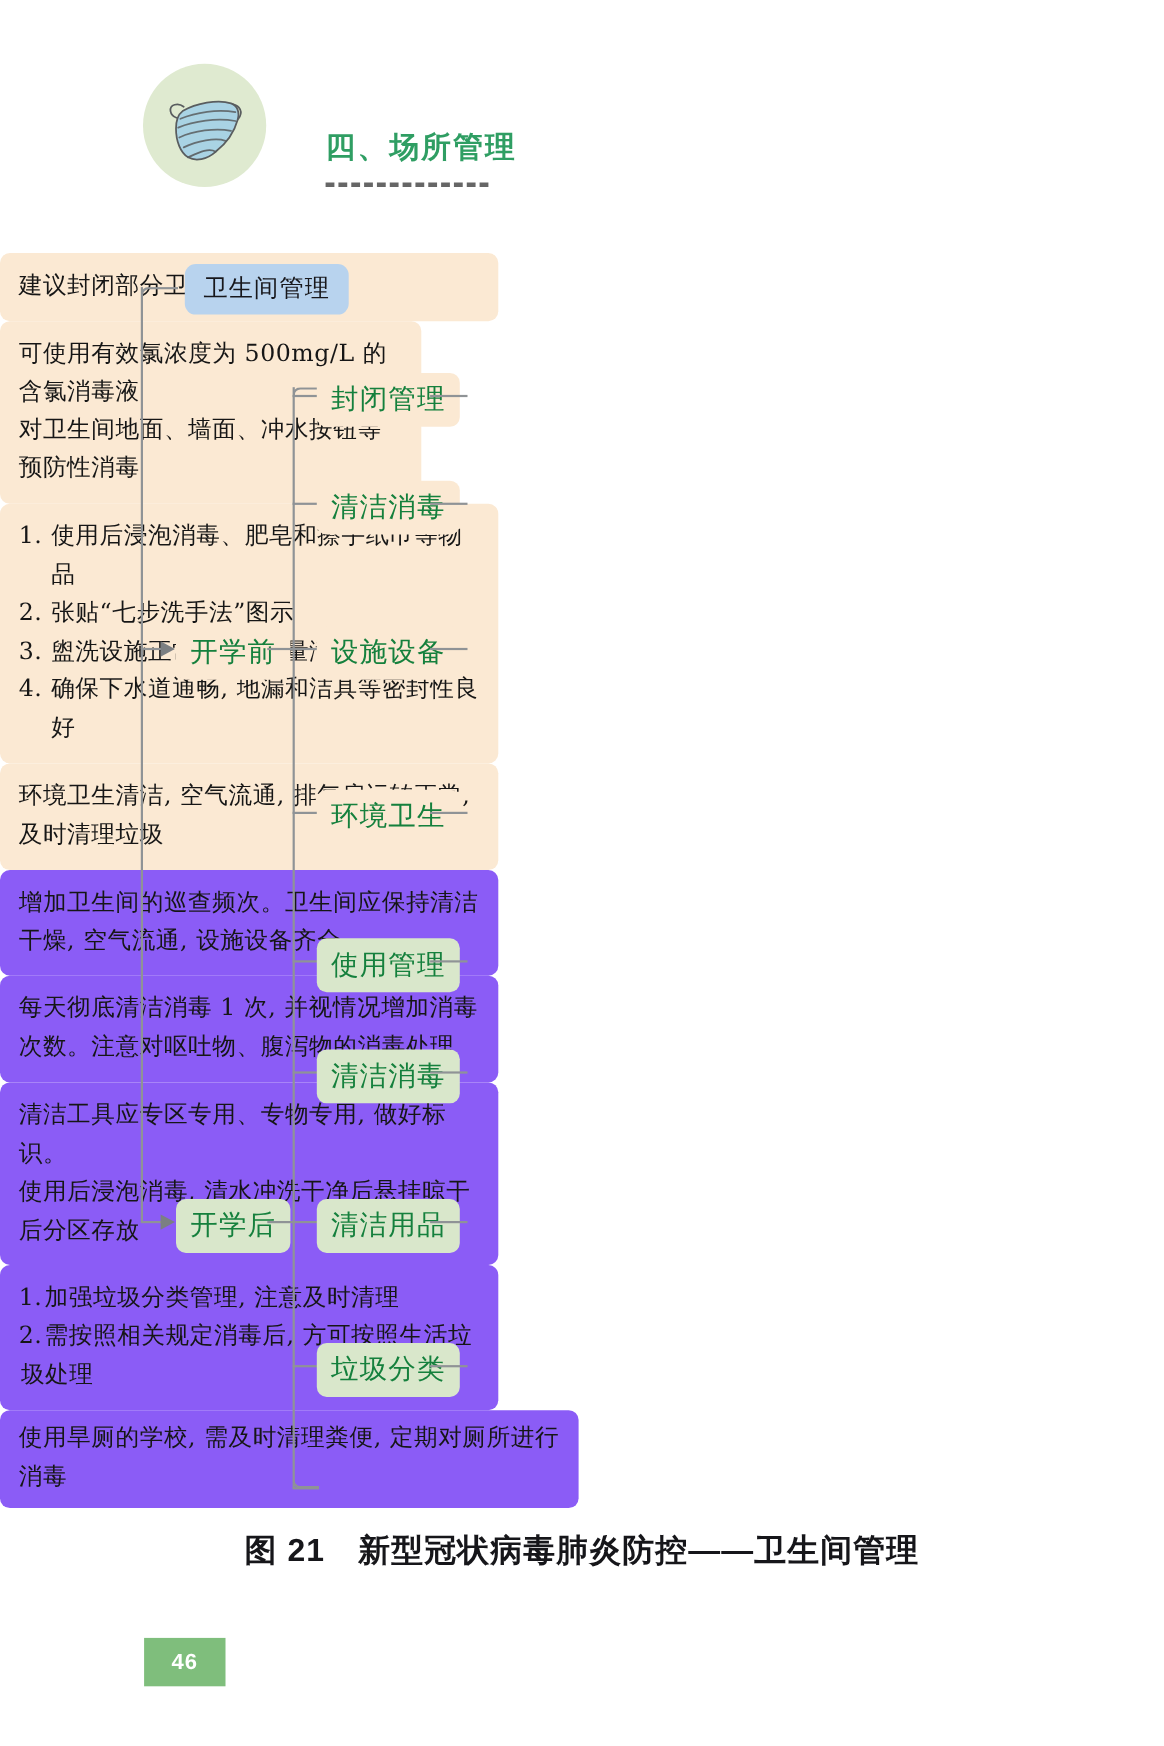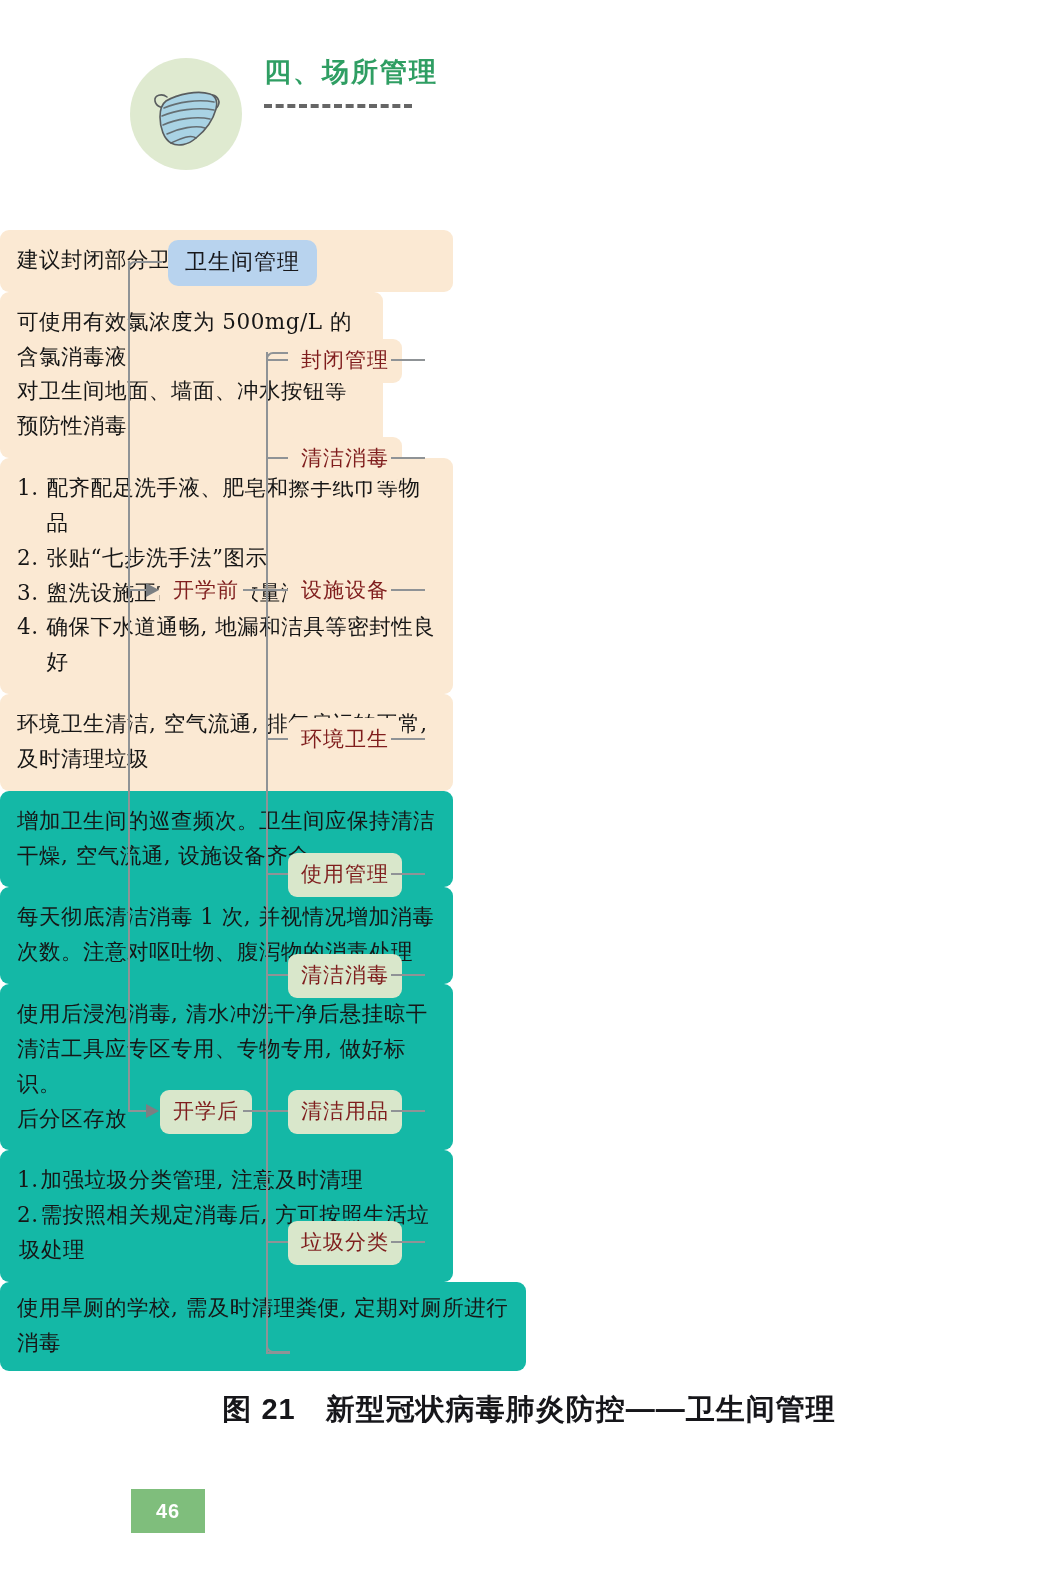--- a/index.html
+++ b/index.html
@@ -4,42 +4,42 @@
 <style>
   html,body{margin:0;padding:0;}
   body{
     width:1058px;height:1587px;background:#ffffff;
     font-family:"Liberation Sans","DejaVu Sans",sans-serif;
     position:relative;overflow:hidden;
   }
   .page{position:relative;width:1058px;height:1587px;}
 
   
-  .header{position:absolute;left:130px;top:58px;display:flex;align-items:flex-start;}
+  .header{position:absolute;left:130px;top:58px;display:flex;align-items:flex-end;gap:32px;}
   .mask-badge{width:112px;height:112px;border-radius:50%;background:#dfead0;
     display:flex;align-items:center;justify-content:center;flex:0 0 auto;}
   .header-text{margin-left:22px;display:flex;flex-direction:column;justify-content:center;}
   .sec-title{font-size:27px;font-weight:bold;color:#2f9e63;letter-spacing:2px;
     font-family:"Liberation Sans","DejaVu Sans",sans-serif;line-height:1.1;}
   .dash-rule{margin-top:16px;width:148px;height:0;border-top:4px dashed #4c4c4c;opacity:.85;}
 
   
   .diagram{position:absolute;left:0;top:230px;width:1058px;height:1140px;}
   .node{position:absolute;box-sizing:border-box;border-radius:9px;
     display:flex;align-items:center;}
   .node-root{background:#b8d3ee;border-radius:10px;
     font-family:"Liberation Sans","DejaVu Sans",sans-serif;
     font-size:22px;color:#17171b;padding:7px 17px 9px;letter-spacing:1px;}
   .lbl{background:#fbe9d3;border-radius:9px;font-family:Liberation Serif, serif;
-    font-size:21px;color:#7f1d1d;padding:7px 13px 9px;letter-spacing:1px;white-space:nowrap;}
+    font-size:25px;color:#15803d;padding:7px 13px 9px;letter-spacing:1px;white-space:nowrap;}
   .lbl.green{background:#d9e7cb;}
   .box{background:#fbe9d3;border-radius:9px;font-family:"DejaVu Serif","Liberation Serif",serif;
     font-size:21.5px;color:#161616;padding:13px 16px 14px 17px;line-height:1.62;
     letter-spacing:.5px;box-sizing:border-box;}
-  .box.green{background:#14b8a6;}
+  .box.green{background:#8b5cf6;}
   .box ol{margin:0;padding:0;list-style:none;}
   .box ol li{display:flex;}
   .box ol li .num{flex:0 0 auto;margin-right:8px;font-family:"DejaVu Serif","Liberation Serif",serif;}
   .box ol li.tight .num{margin-right:2px;}
   .box .ln{display:block;}
 
   
   .vline{position:absolute;width:2px;background:#8f9396;}
   .hline{position:absolute;height:2px;background:#8f9396;}
   .arrow{position:absolute;width:0;height:0;
@@ -133,21 +133,21 @@
 
     <div class="hline" style="left:266px;top:359px;width:24px;"></div>
     <div class="node lbl" style="left:288px;top:339px;">
       <span>设施设备</span>
     </div>
     <div class="hline" style="left:391px;top:359px;width:34px;"></div>
     <div class="box" style="left:424px;top:281px;width:453px;">
       <ol>
         <li>
             <span class="num">1.</span>
-            <span>配齐配足洗手液、肥皂和擦手纸巾等物品</span>
+            <span>使用后浸泡消毒、肥皂和擦手纸巾等物品</span>
           </li>
         <li>
             <span class="num">2.</span>
             <span>张贴“七步洗手法”图示</span>
           </li>
         <li>
             <span class="num">3.</span>
             <span>盥洗设施正常使用, 数量满足需求</span>
           </li>
         <li>
@@ -191,22 +191,22 @@
       <span class="ln">每天彻底清洁消毒 1 次, 并视情况增加消毒</span>
       <span class="ln">次数。注意对呕吐物、腹泻物的消毒处理</span>
     </div>
 
     <div class="hline" style="left:266px;top:880px;width:24px;"></div>
     <div class="node lbl green" style="left:288px;top:860px;">
       <span>清洁用品</span>
     </div>
     <div class="hline" style="left:391px;top:880px;width:34px;"></div>
     <div class="box green" style="left:424px;top:818px;width:453px;">
+      <span class="ln">清洁工具应专区专用、专物专用, 做好标识。</span>
       <span class="ln">使用后浸泡消毒, 清水冲洗干净后悬挂晾干</span>
-      <span class="ln">清洁工具应专区专用、专物专用, 做好标识。</span>
       <span class="ln">后分区存放</span>
     </div>
 
     <div class="hline" style="left:266px;top:1011px;width:24px;"></div>
     <div class="node lbl green" style="left:288px;top:991px;">
       <span>垃圾分类</span>
     </div>
     <div class="hline" style="left:391px;top:1011px;width:34px;"></div>
     <div class="box green" style="left:424px;top:949px;width:453px;">
       <ol>

